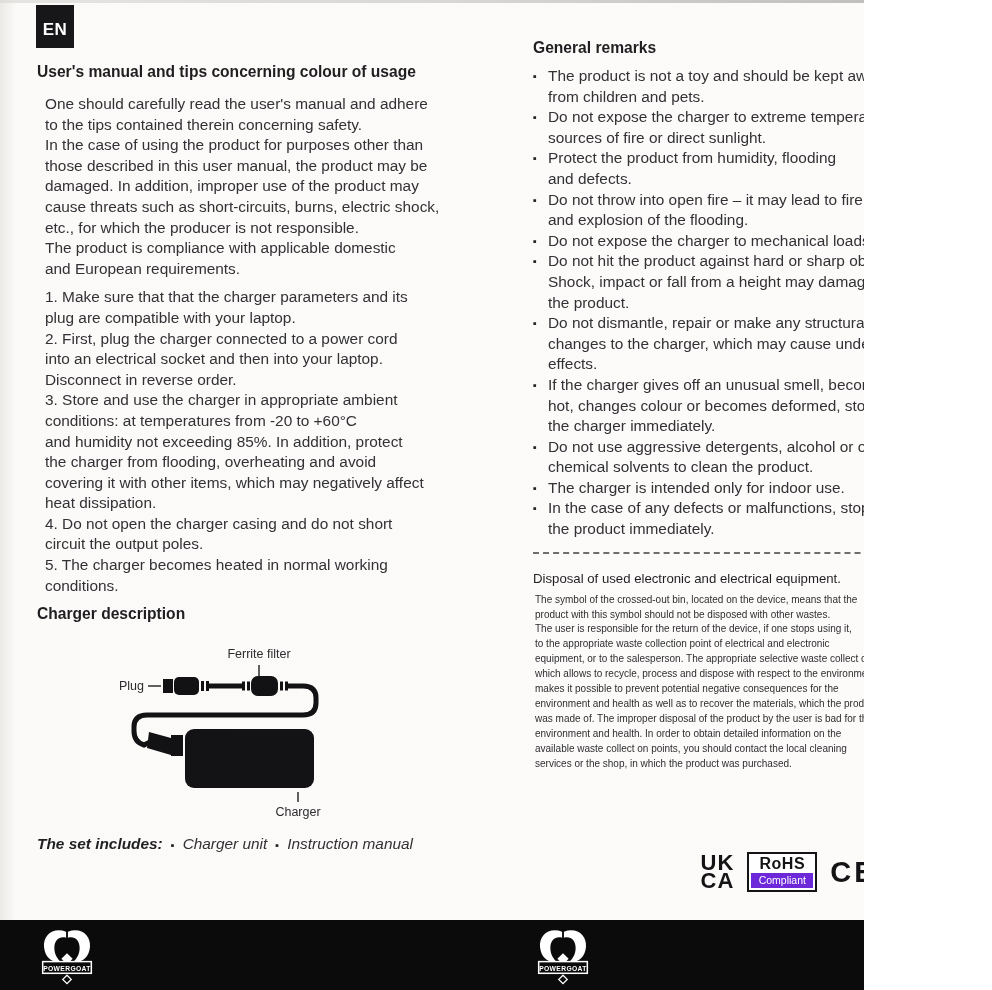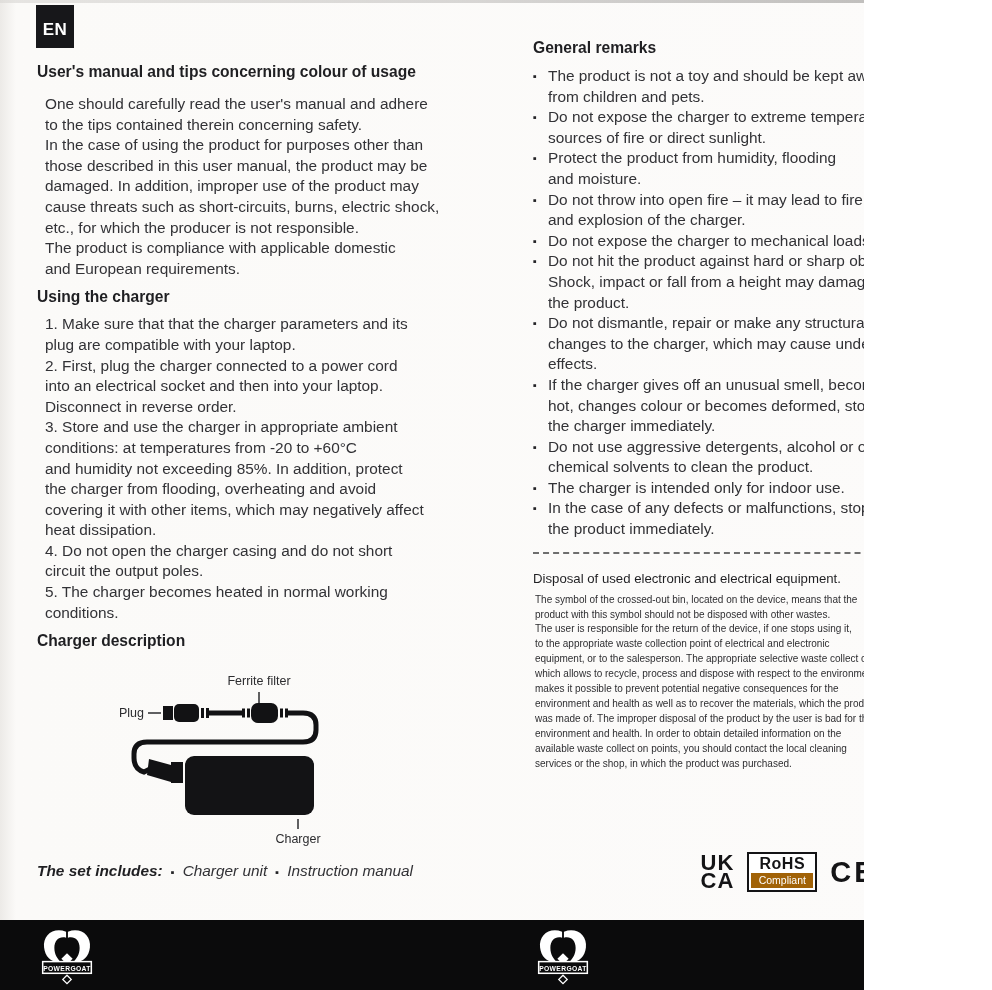--- a/index.html
+++ b/index.html
@@ -27,21 +27,21 @@
   .set-line{font-size:15.4px;line-height:20px;display:flex;align-items:baseline;gap:8px;font-style:italic;}
   .set-label{font-weight:700;color:#1f1f22;}
   .set-item{display:flex;gap:8px;align-items:baseline;}
   .set-item .b-mark{flex:none;line-height:inherit;}
   
   .certs{position:absolute;left:700px;top:843px;width:268px;height:58px;display:flex;
          align-items:center;gap:13px;color:#141416;justify-content:center;}
   .ukca{font-weight:800;font-size:22px;line-height:18px;letter-spacing:1px;text-align:left;}
   .rohs{border:2.5px solid #141416;width:66px;text-align:center;background:#fff;}
   .rohs-t{font-weight:800;font-size:16px;line-height:19px;letter-spacing:.5px;}
-  .rohs-b{background:#a16207;color:#fff;font-size:10.5px;line-height:15px;margin:0 2px 2px 2px;}
+  .rohs-b{background:#6d28d9;color:#fff;font-size:10.5px;line-height:15px;margin:0 2px 2px 2px;}
   .ce{font-size:29px;font-weight:600;letter-spacing:3px;}
   .recycle{font-size:30px;line-height:30px;}
   
   .footer{position:absolute;left:0;top:920px;width:992px;height:70px;background:#0b0b0c;}
   .goat{position:absolute;top:7px;width:58px;height:58px;}
   .goat.g1{left:38px;} .goat.g2{left:534px;}
   svg text{font-family:"Liberation Sans","DejaVu Sans",sans-serif;}
 </style>
 </head>
 <body>
@@ -55,21 +55,20 @@
     <p class="body-txt ml mt12">One should carefully read the user's manual and adhere
 to the tips contained therein concerning safety.
 In the case of using the product for purposes other than
 those described in this user manual, the product may be
 damaged. In addition, improper use of the product may
 cause threats such as short-circuits, burns, electric shock,
 etc., for which the producer is not responsible.
 The product is compliance with applicable domestic
 and European requirements.</p>
 
-    <h3 class="sec mt10">Using the charger</h3>
     <p class="body-txt ml mt7">1. Make sure that that the charger parameters and its
 plug are compatible with your laptop.
 2. First, plug the charger connected to a power cord
 into an electrical socket and then into your laptop.
 Disconnect in reverse order.
 3. Store and use the charger in appropriate ambient
 conditions: at temperatures from -20 to +60°C
 and humidity not exceeding 85%. In addition, protect
 the charger from flooding, overheating and avoid
 covering it with other items, which may negatively affect
@@ -135,26 +134,26 @@
 from children and pets.</span>
       </div>
       <div class="b-item">
         <span class="b-mark">▪</span>
         <span class="ml">Do not expose the charger to extreme temperatures,
 sources of fire or direct sunlight.</span>
       </div>
       <div class="b-item">
         <span class="b-mark">▪</span>
         <span class="ml">Protect the product from humidity, flooding
-and moisture.</span>
+and defects.</span>
       </div>
       <div class="b-item">
         <span class="b-mark">▪</span>
         <span class="ml">Do not throw into open fire – it may lead to fire
-and explosion of the charger.</span>
+and explosion of the flooding.</span>
       </div>
       <div class="b-item">
         <span class="b-mark">▪</span>
         <span class="ml">Do not expose the charger to mechanical loads.</span>
       </div>
       <div class="b-item">
         <span class="b-mark">▪</span>
         <span class="ml">Do not hit the product against hard or sharp objects.
 Shock, impact or fall from a height may damage
 the product.</span>

